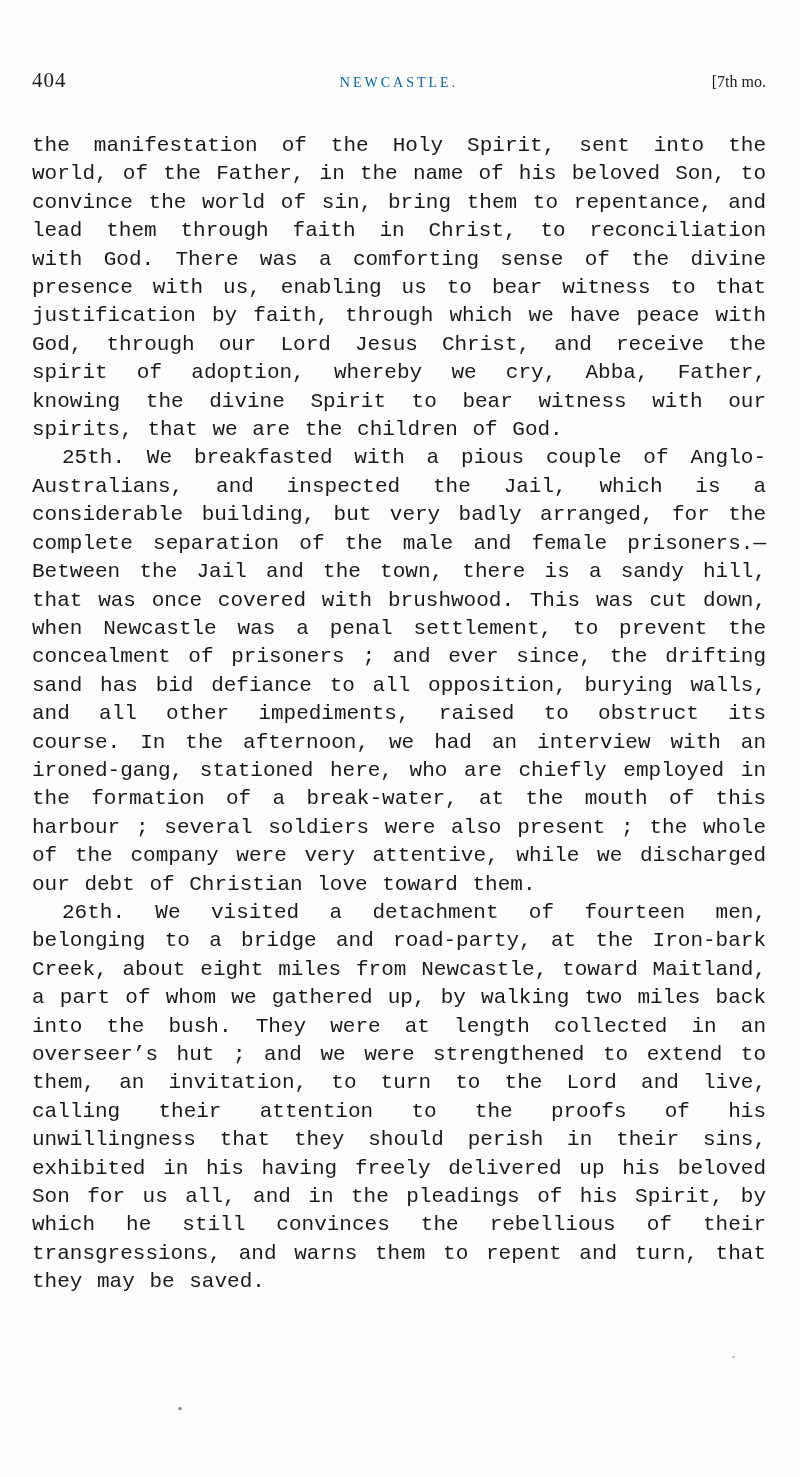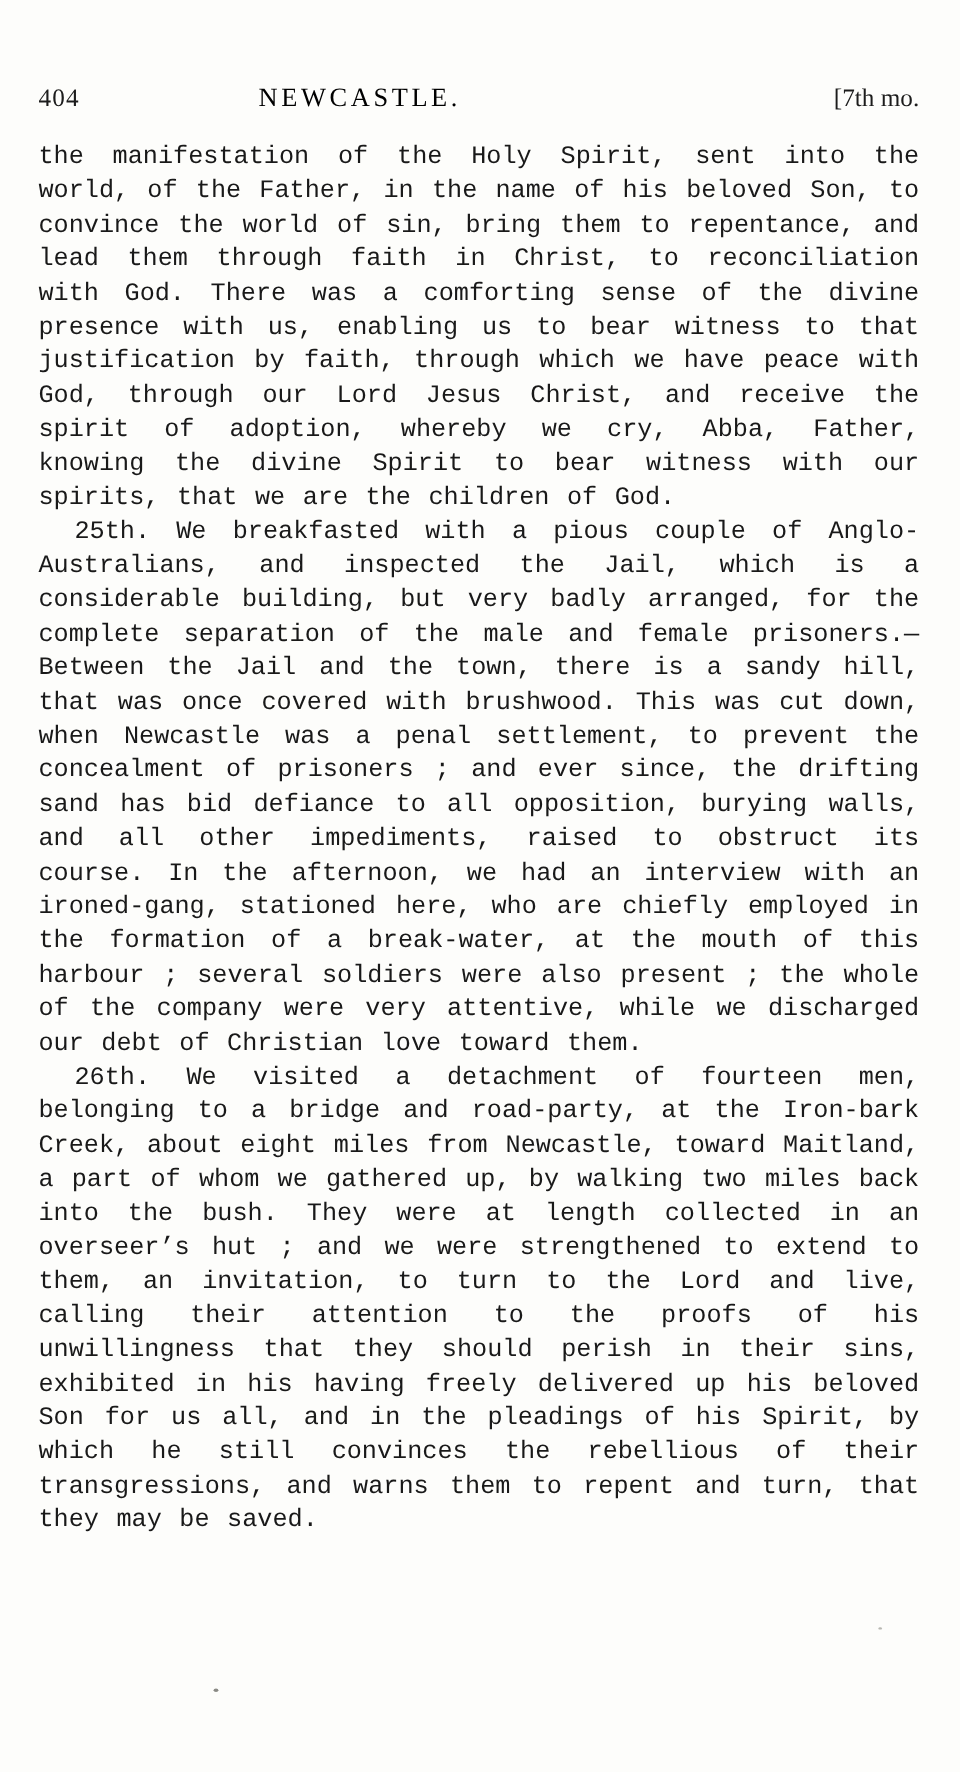--- a/index.html
+++ b/index.html
@@ -16,39 +16,39 @@
     color: #1c1c1c;
     font-family: "Liberation Serif", "DejaVu Serif", serif;
     overflow: hidden;
     box-sizing: border-box;
     padding: 68px 34px 0 32px;
   }
   .header-row {
     display: flex;
     align-items: baseline;
     font-size: 20px;
-    margin-bottom: 24px;
+    margin-bottom: 39px;
   }
   .page-number {
     flex: 1;
     text-align: left;
     font-size: 21px;
     letter-spacing: 1px;
   }
   .running-title {
     flex: 2;
-    text-align: left;
-    font-size: 22px;
+    text-align: center;
+    font-size: 14px;
     letter-spacing: 3px;
-    color: #000000;
+    color: #0369a1;
   }
   .date-header {
     flex: 1;
     text-align: right;
-    font-size: 21px;
+    font-size: 16px;
   }
   .body-text {
     font-size: 21px;
     line-height: 28.4px;
     text-align: justify;
     color: #191919;
   }
   .body-text p {
     margin: 0;
     word-spacing: 2px;

